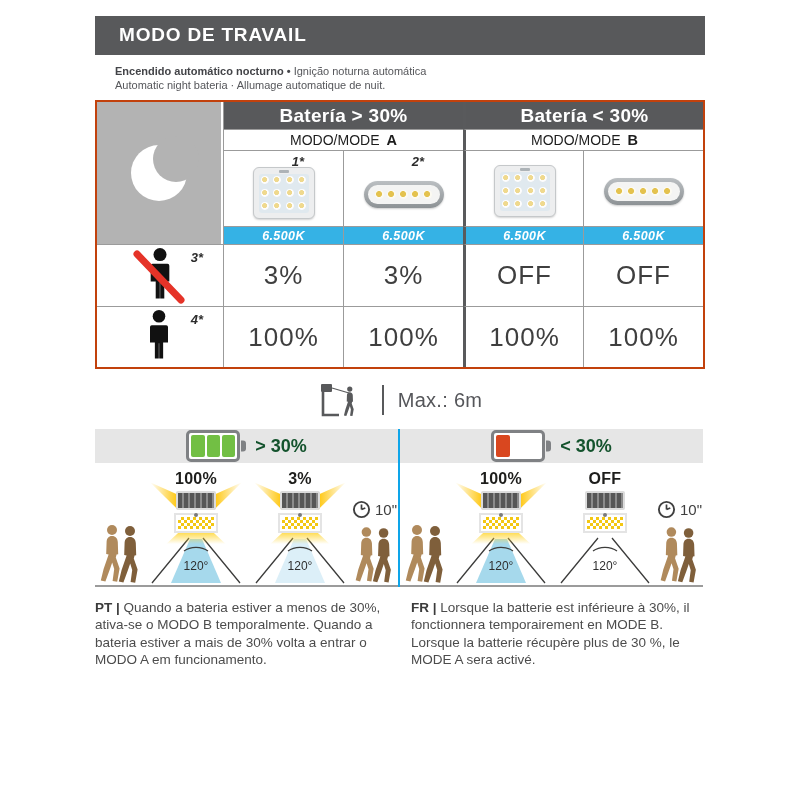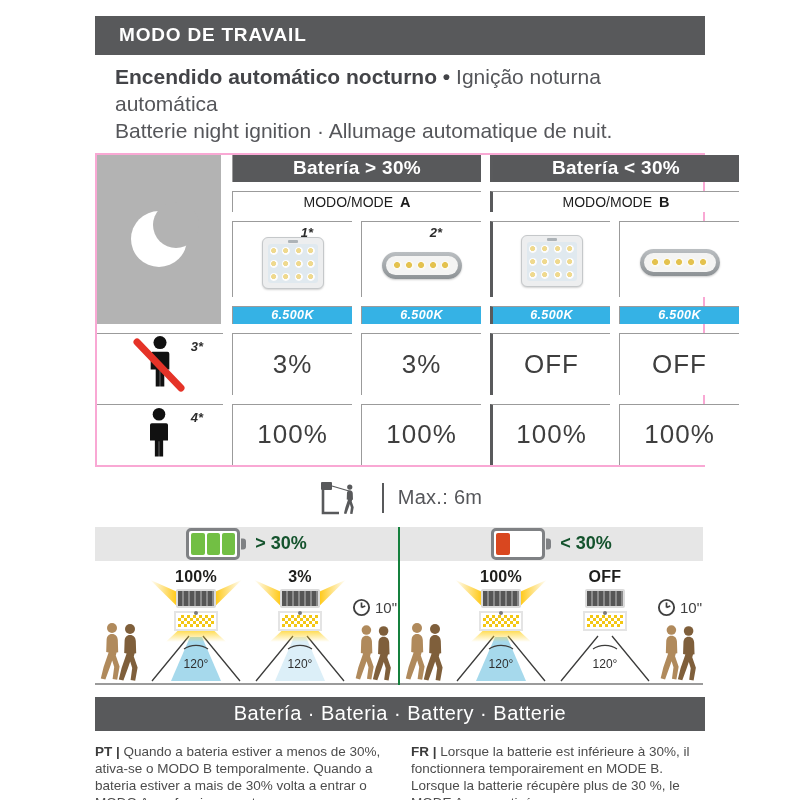--- a/index.html
+++ b/index.html
@@ -4,27 +4,27 @@
 <style>
   html,body{margin:0;padding:0;background:#fff;}
   body{width:800px;height:800px;overflow:hidden;font-family:"Liberation Sans",sans-serif;-webkit-font-smoothing:antialiased;}
   .page{width:610px;margin:0 auto;padding-top:16px;}
 
   
   .hdr{background:#58595B;color:#fff;padding:8px 0 9px 24px;}
   .hdr-title{font-size:19px;font-weight:bold;letter-spacing:.8px;}
   .hdr-sub{font-size:16.5px;font-weight:400;letter-spacing:.4px;color:#F1F1F1;margin-top:2px;}
 
-  .intro{padding:9px 0 8px 20px;color:#55565A;font-size:21px;line-height:1.28;}
+  .intro{padding:9px 0 8px 20px;color:#55565A;font-size:11px;line-height:1.28;}
   .intro b{color:#434448;}
 
   
   .tbl{display:grid;grid-template-columns:126px 120px 120px 120px 120px;
        grid-template-rows:27px 21px 76px 18px 62px 61px;
-       border:2px solid #f9a8d4;box-sizing:content-box;gap:9px;}
+       border:2px solid #c2410c;box-sizing:content-box;}
   .c{border-left:1px solid #9B9B9B;border-top:1px solid #9B9B9B;background:#fff;
      display:flex;align-items:center;justify-content:center;position:relative;}
   .nl{border-left:none!important}.nt{border-top:none!important}
   .dv{border-left:3px solid #595A5C!important;}
   .moon-cell{background:#B3B3B3;border-right:2px solid #fff;}
   .ghdr{background:#58595B;color:#fff;font-size:19px;font-weight:bold;letter-spacing:.3px;}
   .mode{font-size:14px;color:#1d1d1d;}
   .mode b{margin-left:7px;font-size:14.5px;}
   .kcell{background:#35B2E5;color:#fff;font-style:italic;font-weight:bold;font-size:12.5px;letter-spacing:.4px;}
   .valcell{font-size:26px;color:#3F3F3F;letter-spacing:1px;}
@@ -56,21 +56,21 @@
   .slash{position:absolute;left:-14px;top:-2px;width:60px;height:60px;pointer-events:none;}
 
   
   .sensorrow{display:flex;align-items:center;justify-content:center;margin:10px 0 8px;height:42px;}
   .sensorrow .sep{width:2px;height:30px;background:#58595B;margin:0 14px;}
   .maxlabel{font-size:20px;color:#55565A;letter-spacing:.3px;}
 
   
   .panels{display:flex;}
   .panel{width:303px;}
-  .panel+.panel{border-left:2px solid #15803d;}
+  .panel+.panel{border-left:2px solid #0ea5e9;}
   .band{height:34px;background:#E6E6E6;display:flex;align-items:center;justify-content:center;gap:15px;}
   .bandlabel{font-size:18px;font-weight:600;color:#14532d;}
   .batt{position:relative;width:44px;height:22px;border:3px solid #7F8184;border-radius:5px;
         display:flex;gap:2px;padding:2px;box-sizing:content-box;background:#fff;}
   .batt::after{content:"";position:absolute;right:-9px;top:50%;transform:translateY(-50%);
         width:5px;height:11px;background:#7F8184;border-radius:0 3px 3px 0;}
   .batt .seg{flex:1;border-radius:2px;}
   .batt.high .seg{background:#72BF44;}
   .batt.low .seg{background:transparent;}
   .batt.low .seg:first-child{background:#D9471F;}
@@ -132,21 +132,21 @@
 </svg>
 
 <div class="page">
 
   <div class="hdr">
     <div class="hdr-title">MODO DE TRAVAIL</div>
   </div>
 
   <div class="intro">
     <b>Encendido automático nocturno</b><b> • </b><span>Ignição noturna automática</span><br>
-    <span>Batterie night ignition · Allumage automatique de nuit.</span>
+    <span>Automatic night bateria · Allumage automatique de nuit.</span>
   </div>
 
   <div class="tbl">
 
     <div class="c nl nt moon-cell" style="grid-column:1;grid-row:1/span 4;">
       <div class="moon">
         <div class="moon-full"></div>
         <div class="moon-bite"></div>
       </div>
     </div>
@@ -387,20 +387,19 @@
           </div>
           <svg class="ppl" width="44" height="60" viewBox="0 0 46 62">
             <use href="#walker" fill="#B08A5C" x="1" y="1"></use>
               <use href="#walker" fill="#7F5F3B" x="19" y="2"></use>
           </svg>
         </div>
       </div>
     </div>
   </div>
 
-  <div class="secbar">Batería · Bateria · Battery · Batterie</div>
 
   <div class="notes">
     <p><b>PT |</b> <span>Quando a bateria estiver a menos de 30%, ativa-se o MODO B temporalmente. Quando a bateria estiver a mais de 30% volta a entrar o MODO A em funcionamento.</span></p>
     <p><b>FR |</b> <span>Lorsque la batterie est inférieure à 30%, il fonctionnera temporairement en MODE B. Lorsque la batterie récupère plus de 30 %, le MODE A sera activé.</span></p>
   </div>
 
 </div>
 
 </body></html>

